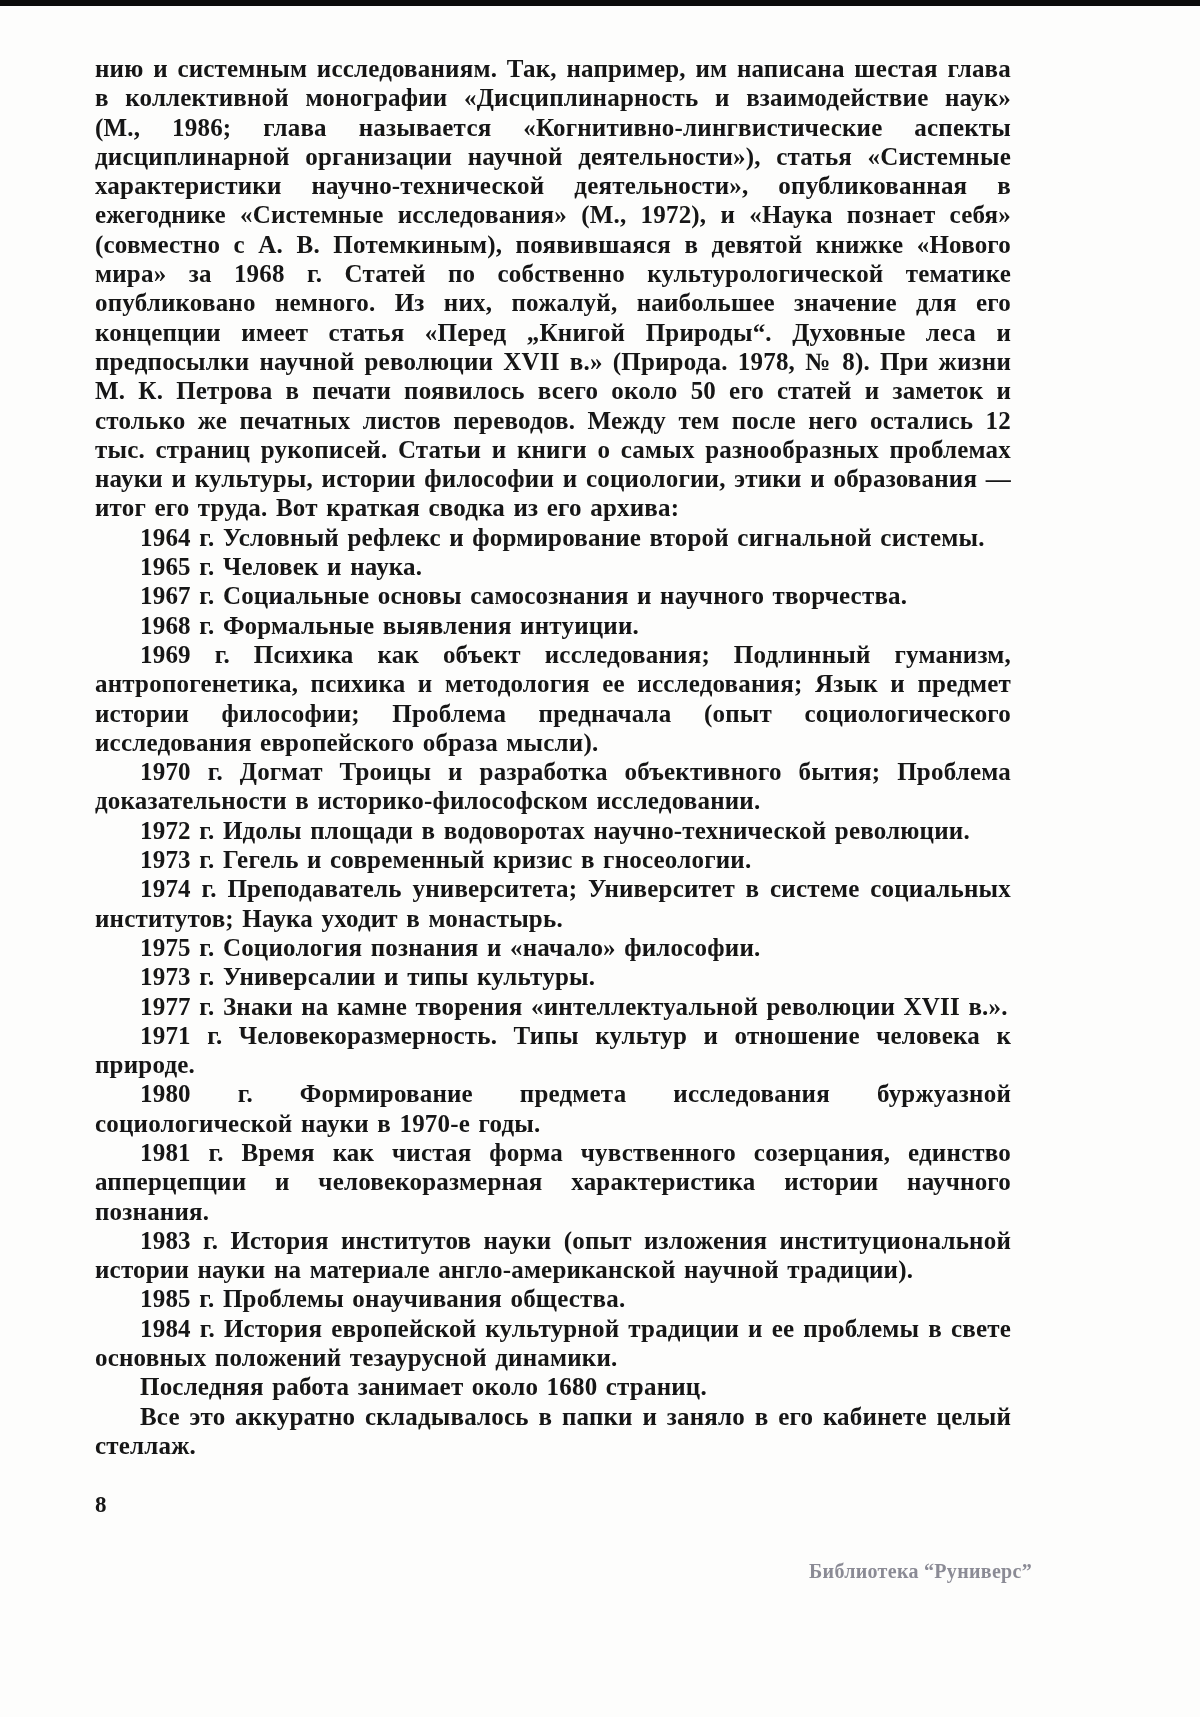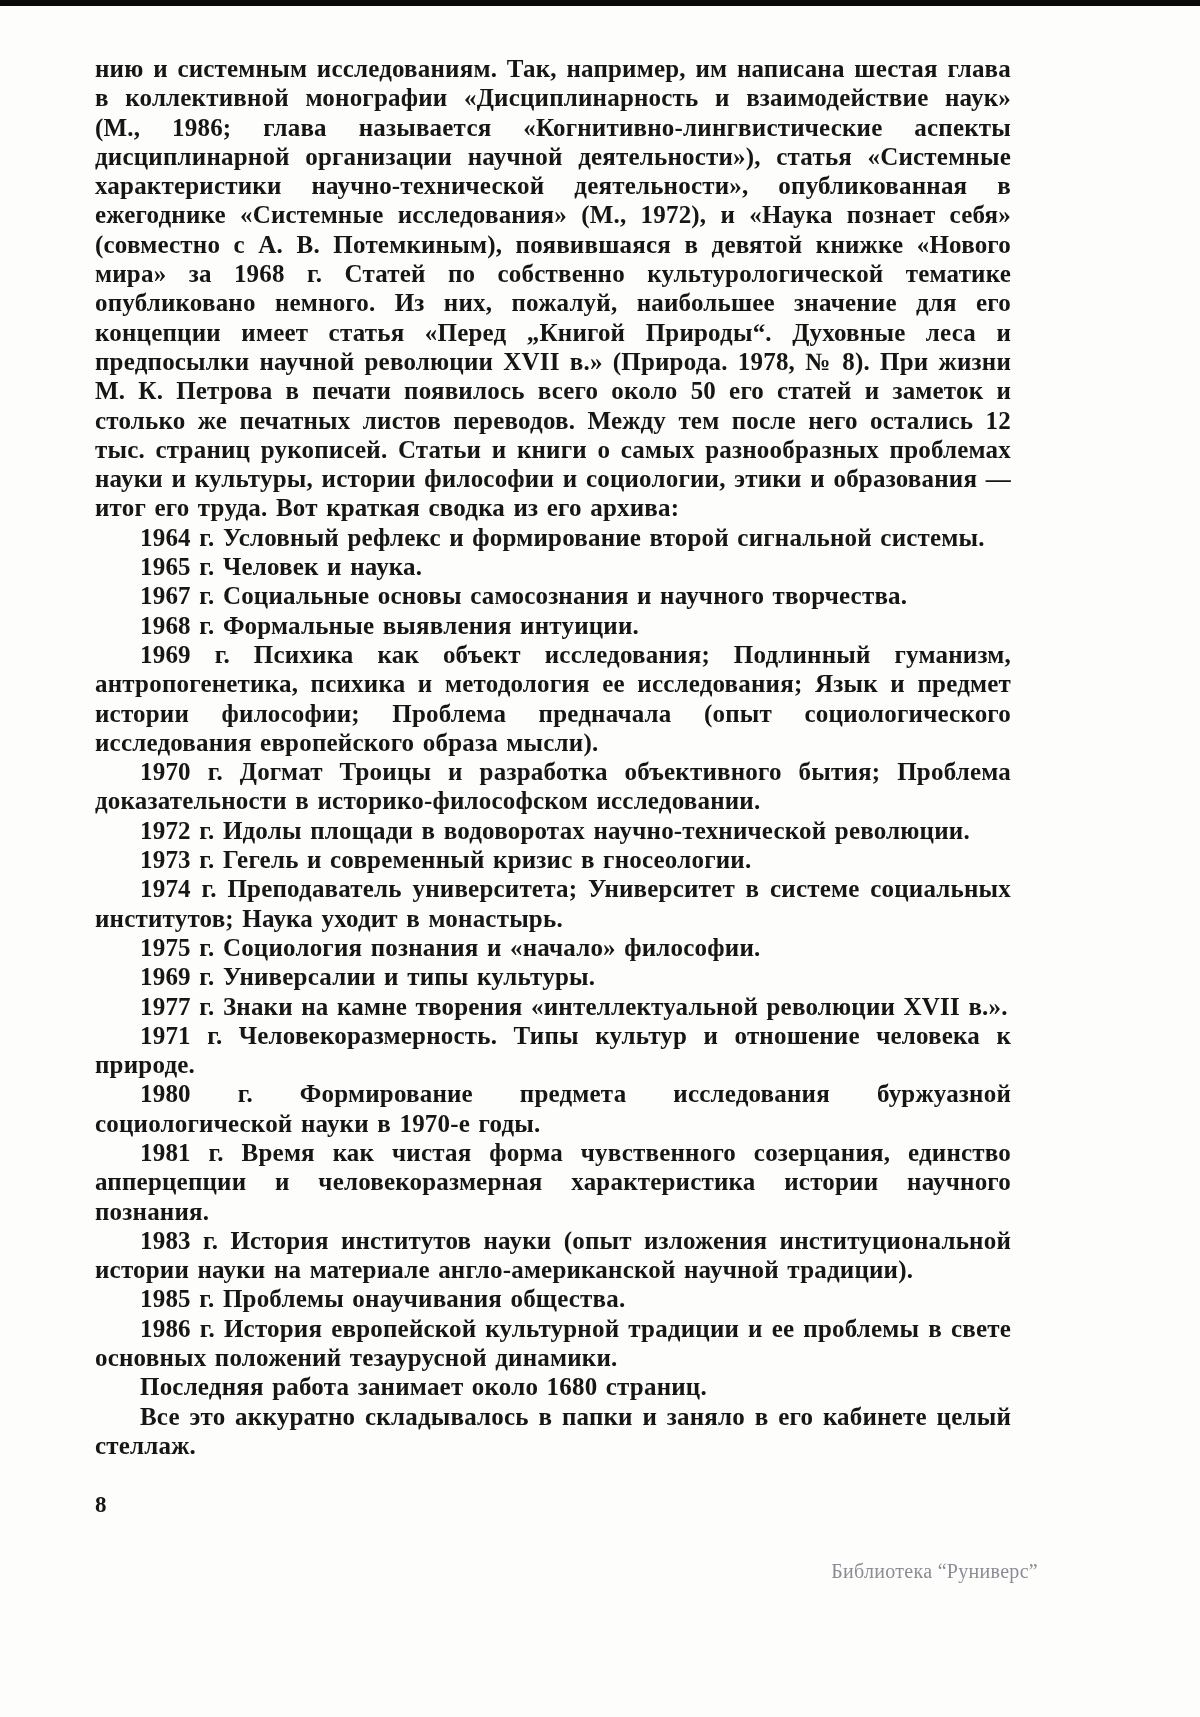--- a/index.html
+++ b/index.html
@@ -51,24 +51,24 @@
   .page-number {
     position: absolute;
     left: 95px;
     top: 1492px;
     color: #161616;
     font-weight: 700;
     font-size: 23px;
   }
   .watermark {
     position: absolute;
-    right: 162px;
+    right: 168px;
     top: 1560px;
     color: #8b8b95;
-    font-weight: 400;
+    font-weight: 700;
     font-size: 20px;
     letter-spacing: 0.3px;
   }
 </style>
 </head>
 <body>
 
 <div class="scan-page">
   <div class="top-edge"></div>
 
@@ -77,27 +77,27 @@
     <p class="para indent">1964 г. Условный рефлекс и формирование второй сигнальной системы.</p>
     <p class="para indent">1965 г. Человек и наука.</p>
     <p class="para indent">1967 г. Социальные основы самосознания и научного творчества.</p>
     <p class="para indent">1968 г. Формальные выявления интуиции.</p>
     <p class="para indent">1969 г. Психика как объект исследования; Подлинный гуманизм, антропогенетика, психика и методология ее исследования; Язык и предмет истории философии; Проблема предначала (опыт социологического исследования европейского образа мысли).</p>
     <p class="para indent">1970 г. Догмат Троицы и разработка объективного бытия; Проблема доказательности в историко-философском исследовании.</p>
     <p class="para indent">1972 г. Идолы площади в водоворотах научно-технической революции.</p>
     <p class="para indent">1973 г. Гегель и современный кризис в гносеологии.</p>
     <p class="para indent">1974 г. Преподаватель университета; Университет в системе социальных институтов; Наука уходит в монастырь.</p>
     <p class="para indent">1975 г. Социология познания и «начало» философии.</p>
-    <p class="para indent">1969 г. Универсалии и типы культуры.</p>
+    <p class="para indent">1973 г. Универсалии и типы культуры.</p>
     <p class="para indent">1977 г. Знаки на камне творения «интеллектуальной революции XVII в.».</p>
     <p class="para indent">1971 г. Человекоразмерность. Типы культур и отношение человека к природе.</p>
     <p class="para indent">1980 г. Формирование предмета исследования буржуазной социологической науки в 1970-е годы.</p>
     <p class="para indent">1981 г. Время как чистая форма чувственного созерцания, единство апперцепции и человекоразмерная характеристика истории научного познания.</p>
     <p class="para indent">1983 г. История институтов науки (опыт изложения институциональной истории науки на материале англо-американской научной традиции).</p>
     <p class="para indent">1985 г. Проблемы онаучивания общества.</p>
-    <p class="para indent">1986 г. История европейской культурной традиции и ее проблемы в свете основных положений тезаурусной динамики.</p>
+    <p class="para indent">1984 г. История европейской культурной традиции и ее проблемы в свете основных положений тезаурусной динамики.</p>
     <p class="para indent">Последняя работа занимает около 1680 страниц.</p>
     <p class="para indent">Все это аккуратно складывалось в папки и заняло в его кабинете целый стеллаж.</p>
   </div>
 
   <div class="page-number">8</div>
   <div class="watermark">Библиотека “Руниверс”</div>
 </div>
 
 </body></html>

